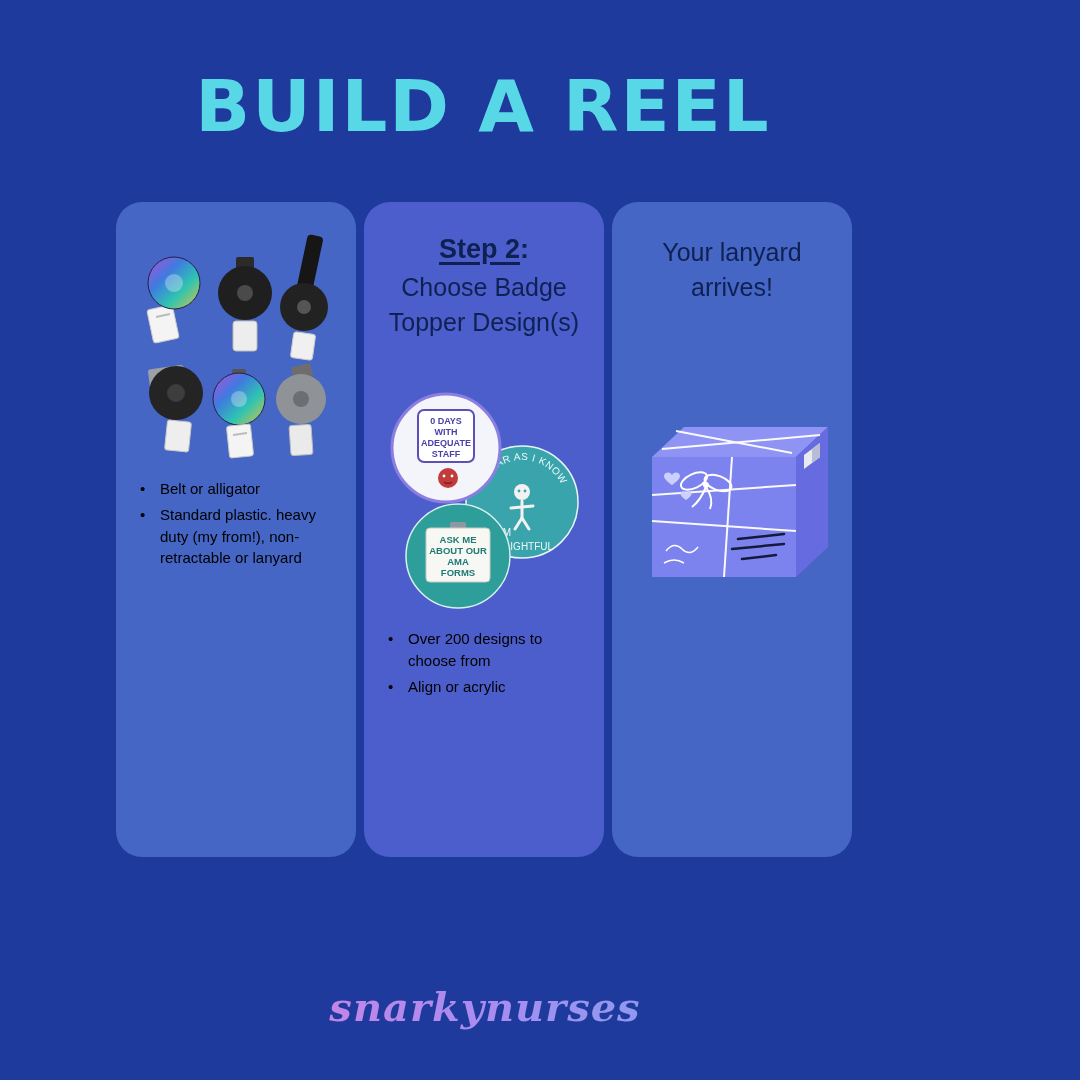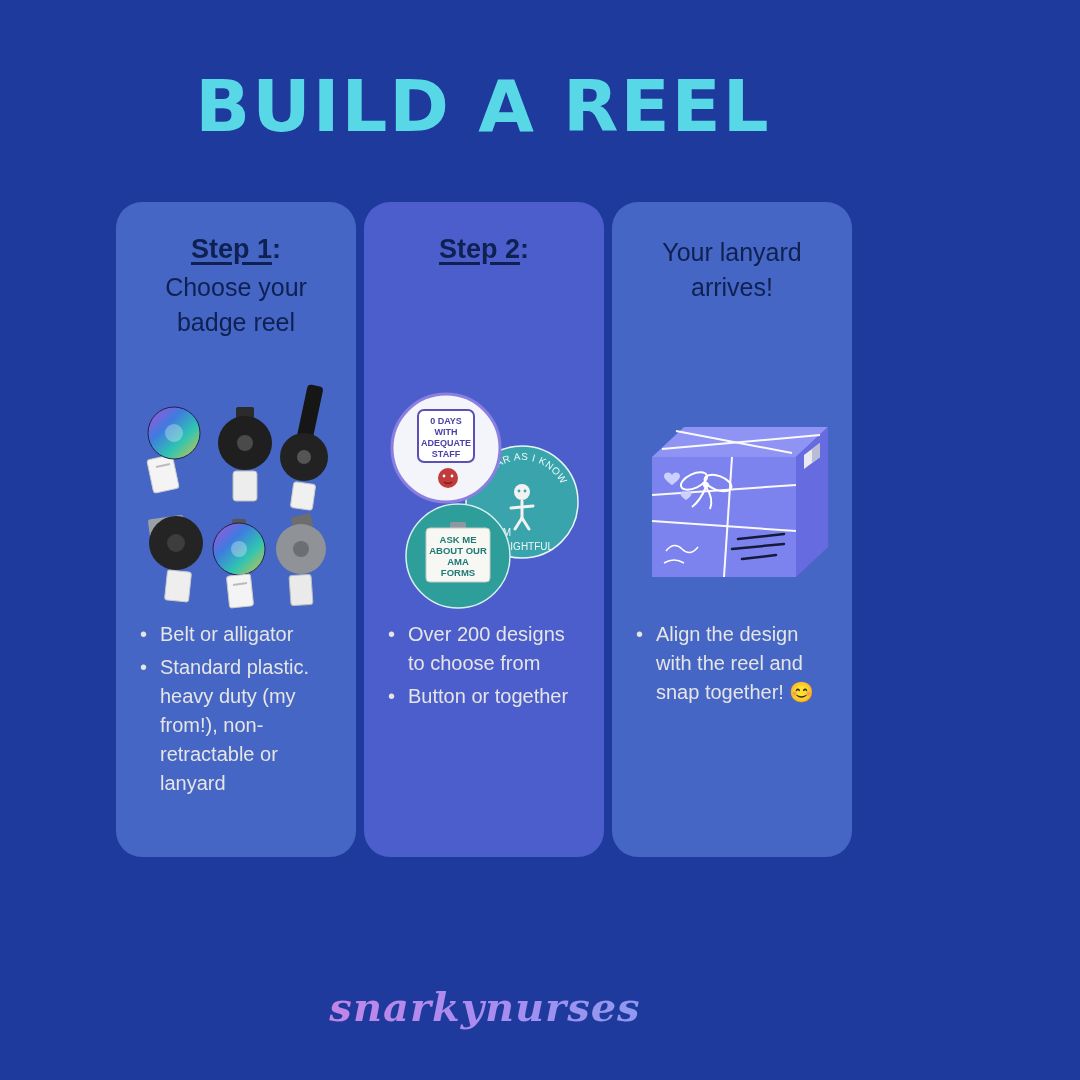--- a/index.html
+++ b/index.html
@@ -17,21 +17,21 @@
     flex:1 1 0; background:#4566c4; border-radius:26px;
     padding:30px 20px 26px; min-height:655px;
     display:flex; flex-direction:column;
   }
   .card.middle { background:#4c5ecb; }
   .card-head { height:150px; text-align:center; color:#0e2152; }
   .step-label { font-size:27px; font-weight:bold; line-height:1.3; }
   .step-label .ul { text-decoration:underline; text-underline-offset:4px; text-decoration-thickness:2.5px; }
   .step-sub { font-size:25px; line-height:1.38; margin-top:3px; font-weight:500; }
   .art { height:234px; display:flex; align-items:center; justify-content:center; }
-  .bullets { margin-top:4px; color:#e5e5e5; font-size:20px; line-height:1.45; }
+  .bullets { margin-top:12px; color:#000000; font-size:15px; line-height:1.45; }
   .bullets li { list-style:none; position:relative; padding-left:24px; margin-bottom:4px; }
   .bullets li::before { content:"•"; position:absolute; left:4px; top:0; }
   .brand {
     position:absolute; left:4px; right:0; bottom:50px; text-align:center;
     font-family:"DejaVu Serif", serif; font-style:italic; font-weight:bold;
     font-size:40px; letter-spacing:1px;
     background:linear-gradient(90deg,#f07ad4 0%,#a98cf0 50%,#58b4ef 100%);
     -webkit-background-clip:text; background-clip:text; color:transparent;
   }
   svg text { font-family:"Liberation Sans", sans-serif; }
@@ -39,24 +39,20 @@
 </head>
 <body>
 
 <div class="poster">
 
   <h1 class="title">BUILD A REEL</h1>
 
   <div class="cards">
 
     <section class="card">
-      <div class="card-head">
-        <div class="step-label"><span class="ul">Step 1</span><span>:</span></div>
-        <div class="step-sub">Choose your badge reel</div>
-      </div>
       <div class="art">
         <svg width="200" height="232" viewBox="0 0 200 232">
           <defs>
             <linearGradient id="oil1" x1="0" y1="0" x2="1" y2="1">
               <stop offset="0" stop-color="#b24fd8"></stop>
               <stop offset="0.35" stop-color="#3f7be0"></stop>
               <stop offset="0.65" stop-color="#2fc4b2"></stop>
               <stop offset="1" stop-color="#e0c23f"></stop>
             </linearGradient>
           </defs>
@@ -107,20 +103,21 @@
       </div>
       <ul class="bullets">
         <li>Belt or alligator</li>
         <li>Standard plastic. heavy duty (my from!), non-retractable or lanyard</li>
       </ul>
     </section>
 
     <section class="card middle">
       <div class="card-head">
         <div class="step-label"><span class="ul">Step 2</span><span>:</span></div>
+        <div class="step-sub">Choose Badge Topper Design(s)</div>
       </div>
       <div class="art">
         <svg width="200" height="230" viewBox="0 0 200 230">
 
           <g>
             <circle cx="138" cy="118" r="56" fill="#3aa4ad" stroke="#e8f6f7" stroke-width="1.5"></circle>
             <path id="arcKnow" d="M 94 120 A 44 44 0 0 1 182 120" fill="none"></path>
             <text font-size="10" fill="#eef8f8" letter-spacing="0.5">
               <textPath href="#arcKnow" startOffset="50%" text-anchor="middle">AS FAR AS I KNOW</textPath>
             </text>
@@ -158,21 +155,21 @@
             <rect x="42" y="144" width="64" height="54" rx="4" fill="#f7f7f4" stroke="#c7cac6"></rect>
             <text x="74" y="159" font-size="9.5" font-weight="bold" fill="#1d7a74" text-anchor="middle">ASK ME</text>
             <text x="74" y="170" font-size="9.5" font-weight="bold" fill="#1d7a74" text-anchor="middle">ABOUT OUR</text>
             <text x="74" y="181" font-size="9.5" font-weight="bold" fill="#1d7a74" text-anchor="middle">AMA</text>
             <text x="74" y="192" font-size="9.5" font-weight="bold" fill="#1d7a74" text-anchor="middle">FORMS</text>
           </g>
         </svg>
       </div>
       <ul class="bullets">
         <li>Over 200 designs to choose from</li>
-        <li>Button or together</li>
+        <li>Align or acrylic</li>
       </ul>
     </section>
 
     <section class="card">
       <div class="card-head">
         <div class="step-sub">Your lanyard arrives!</div>
       </div>
       <div class="art">
         <svg width="200" height="200" viewBox="0 0 200 200">
           <g>
@@ -206,22 +203,19 @@
             <line x1="106" y1="140" x2="152" y2="135"></line>
             <line x1="100" y1="150" x2="152" y2="145"></line>
             <line x1="110" y1="160" x2="144" y2="156"></line>
           </g>
           <g stroke="#ffffff" stroke-width="1.5" fill="none">
             <path d="M34 152 q8 -10 16 -2 q8 8 16 -2"></path>
             <path d="M32 164 q10 -6 20 0"></path>
           </g>
         </svg>
       </div>
-      <ul class="bullets">
-        <li>Align the design with the reel and snap together! 😊</li>
-      </ul>
     </section>
 
   </div>
 
   <div class="brand">snarkynurses</div>
 
 </div>
 
 </body></html>

